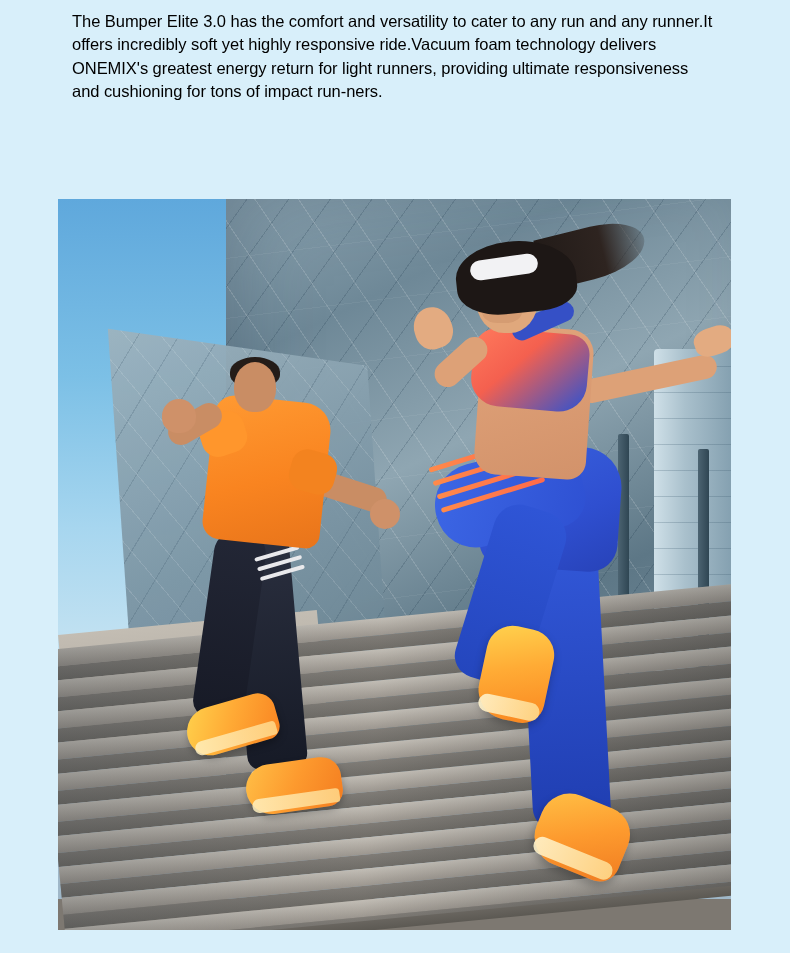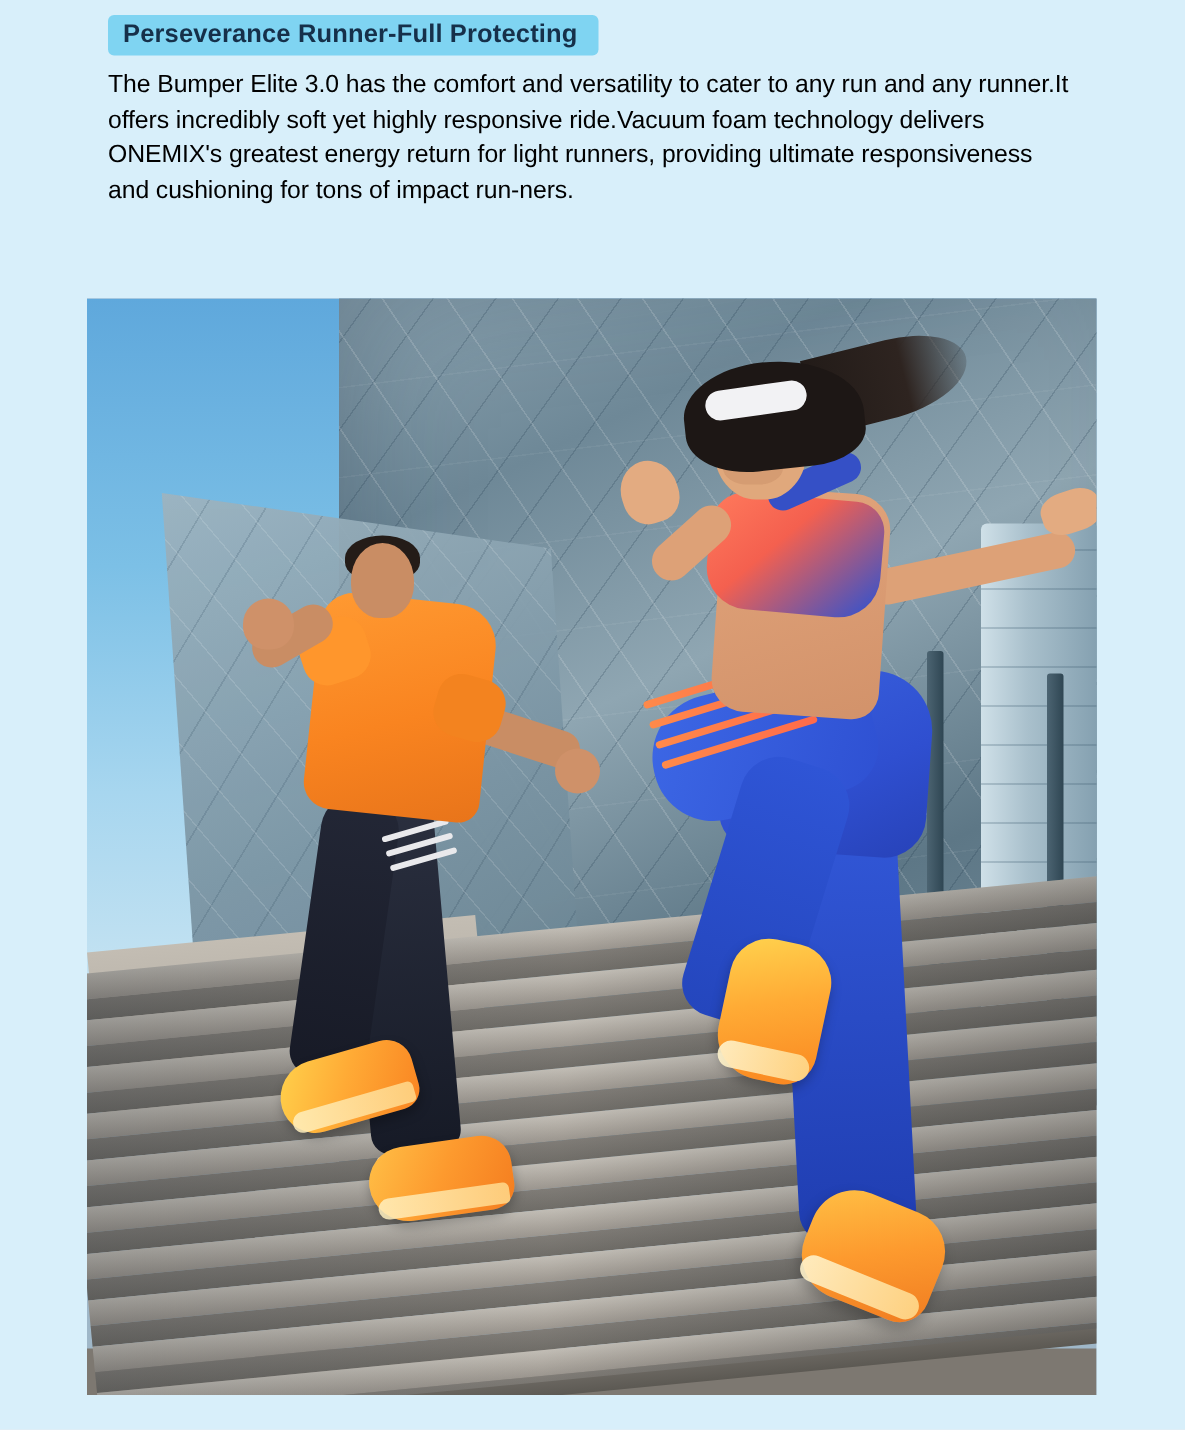--- a/index.html
+++ b/index.html
@@ -425,23 +425,20 @@
     content:""; position:absolute; left:4px; bottom:4px; width:84px; height:18px;
     background: linear-gradient(90deg, #fff3cc, #ffd98a); border-radius: 18px; opacity:.9;
   }
 </style>
 </head>
 <body>
 
 <div class="page">
 
   <div class="copy-block">
-    <div class="headline-wrap">
-      <div class="headline">Perseverance Runner-Full Protecting</div>
-    </div>
     <div class="body-copy">The Bumper Elite 3.0 has the comfort and versatility to cater to any run and any runner.It offers incredibly soft yet highly responsive ride.Vacuum foam technology delivers ONEMIX's greatest energy return for light runners, providing ultimate responsiveness and cushioning for tons of impact run-ners.</div>
   </div>
 
   <div class="photo-frame">
     <div class="photo">
 
       <div class="sky"></div>
       <div class="building"></div>
       <div class="building-left"></div>
       <div class="tower"></div>

